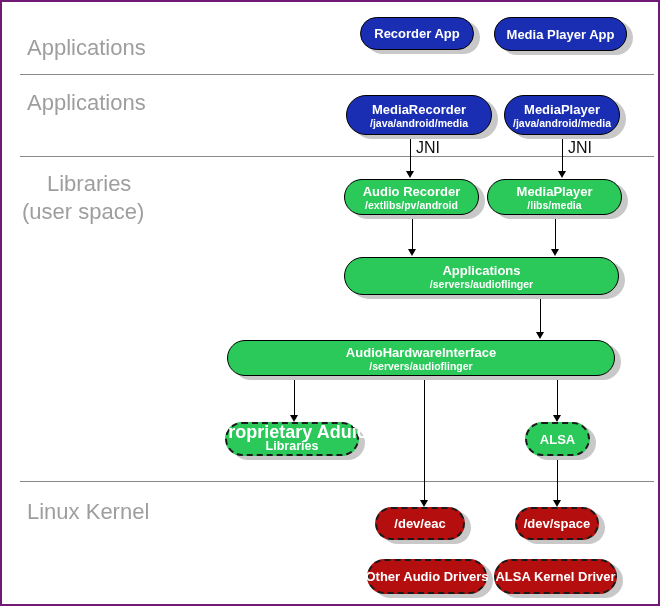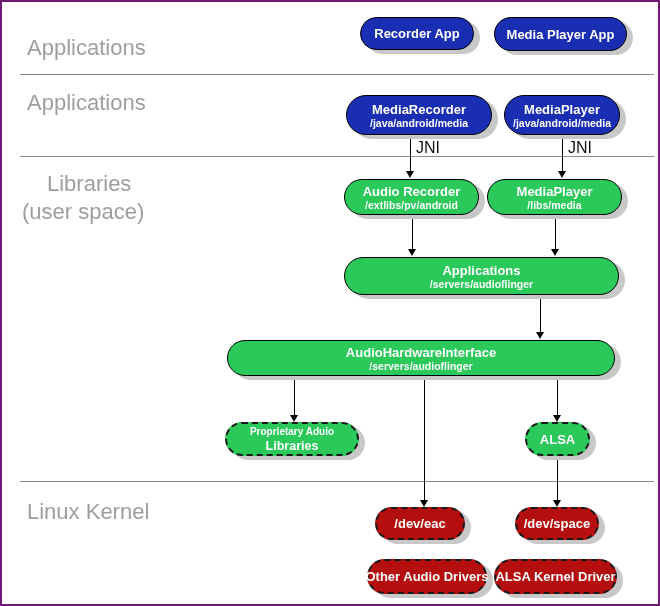--- a/index.html
+++ b/index.html
@@ -124,21 +124,21 @@
   </div>
   <div class="node green solid" style="left:342px;top:255px;width:275px;height:38px">
     <div class="node-title">Applications</div>
     <div class="node-sub">/servers/audioflinger</div>
   </div>
   <div class="node green solid" style="left:225px;top:338px;width:388px;height:36px">
     <div class="node-title">AudioHardwareInterface</div>
     <div class="node-sub">/servers/audioflinger</div>
   </div>
   <div class="node green dashed" style="left:223px;top:420px;width:134px;height:34px">
-    <div class="node-title" style="font-size:10px;line-height:14px">Proprietary Aduio</div>
+    <div class="node-title" style="font-size:18px;line-height:14px">Proprietary Aduio</div>
     <div class="node-sub same" style="font-size:12.5px;line-height:14px">Libraries</div>
   </div>
   <div class="node green dashed" style="left:523px;top:420px;width:65px;height:34px">
     <div class="node-title">ALSA</div>
   </div>
 
   <div class="node red dashed" style="left:373px;top:505px;width:90px;height:33px">
     <div class="node-title">/dev/eac</div>
   </div>
   <div class="node red dashed" style="left:513px;top:505px;width:84px;height:33px">

